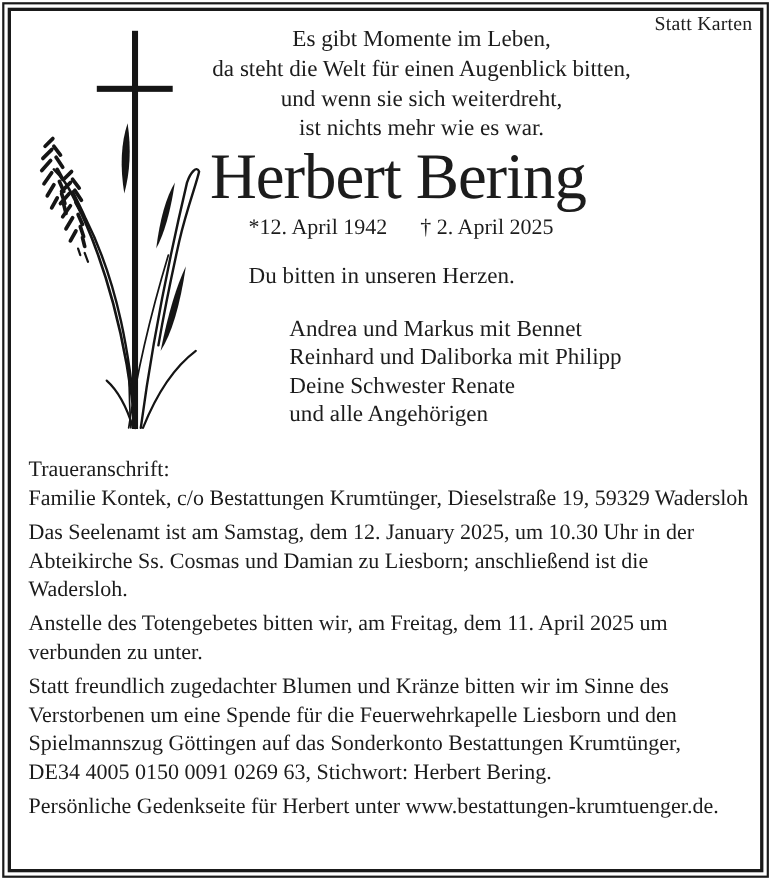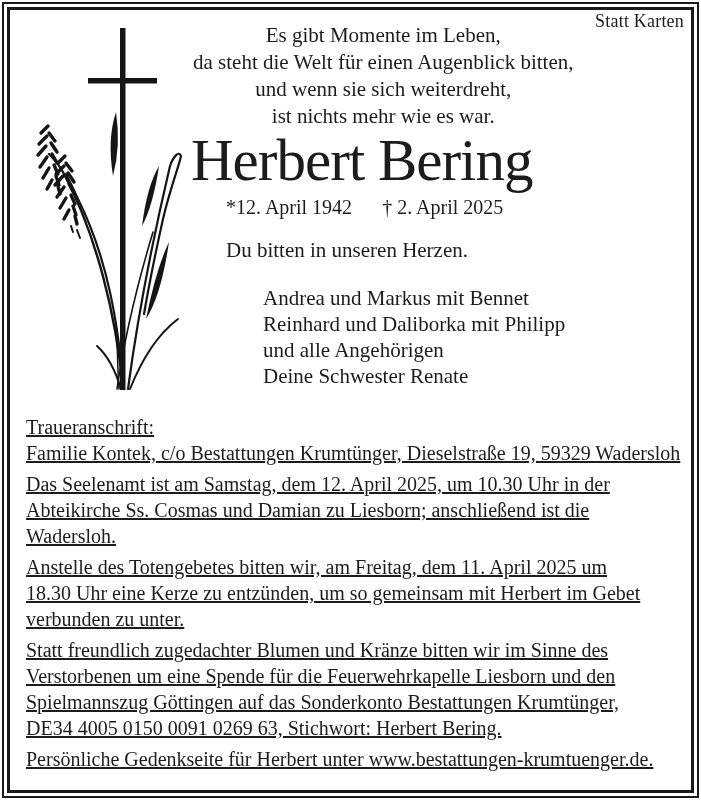--- a/index.html
+++ b/index.html
@@ -48,21 +48,21 @@
     font-size: 21px; white-space: nowrap;
   }
   .mourners {
     position: absolute; left: 215px; top: 285px;
     font-size: 21px; line-height: 26px; white-space: nowrap; margin-left: 48px;
   }
   .notice-body {
     position: absolute; left: 26px; top: 414px; right: 20px;
     font-size: 20px; line-height: 26px;
   }
-  .para { margin: 0 0 0 0; text-decoration: underline; }
+  .para { margin: 0 0 0 0; }
   .para + .para { margin-top: 5px; }
   .line { white-space: nowrap; }
   svg .ink { stroke: #151515; fill: none; }
 </style>
 </head>
 <body>
 
 <div class="frame-outer"></div>
 <div class="frame-inner"></div>
 
@@ -111,37 +111,36 @@
 <div class="dates">
   <span>*12. April 1942</span>
   <span>† 2. April 2025</span>
 </div>
 
 <div class="farewell">Du bitten in unseren Herzen.</div>
 
 <div class="mourners">
   <div class="line">Andrea und Markus mit Bennet</div>
   <div class="line">Reinhard und Daliborka mit Philipp</div>
+  <div class="line">Deine Schwester Renate</div>
   <div class="line">und alle Angehörigen</div>
-  <div class="line">Deine Schwester Renate</div>
 </div>
 
 <div class="notice-body">
   <div class="para">
     <div class="line">Traueranschrift:</div>
     <div class="line">Familie Kontek, c/o Bestattungen Krumtünger, Dieselstraße 19, 59329 Wadersloh</div>
   </div>
   <div class="para">
-    <div class="line">Das Seelenamt ist am Samstag, dem 12. April 2025, um 10.30 Uhr in der</div>
+    <div class="line">Das Seelenamt ist am Samstag, dem 12. January 2025, um 10.30 Uhr in der</div>
     <div class="line">Abteikirche Ss. Cosmas und Damian zu Liesborn; anschließend ist die</div>
     <div class="line">Wadersloh.</div>
   </div>
   <div class="para">
     <div class="line">Anstelle des Totengebetes bitten wir, am Freitag, dem 11. April 2025 um</div>
-    <div class="line">18.30 Uhr eine Kerze zu entzünden, um so gemeinsam mit Herbert im Gebet</div>
     <div class="line">verbunden zu unter.</div>
   </div>
   <div class="para">
     <div class="line">Statt freundlich zugedachter Blumen und Kränze bitten wir im Sinne des</div>
     <div class="line">Verstorbenen um eine Spende für die Feuerwehrkapelle Liesborn und den</div>
     <div class="line">Spielmannszug Göttingen auf das Sonderkonto Bestattungen Krumtünger,</div>
     <div class="line">DE34 4005 0150 0091 0269 63, Stichwort: Herbert Bering.</div>
   </div>
   <div class="para">
     <div class="line">Persönliche Gedenkseite für Herbert unter www.bestattungen-krumtuenger.de.</div>

